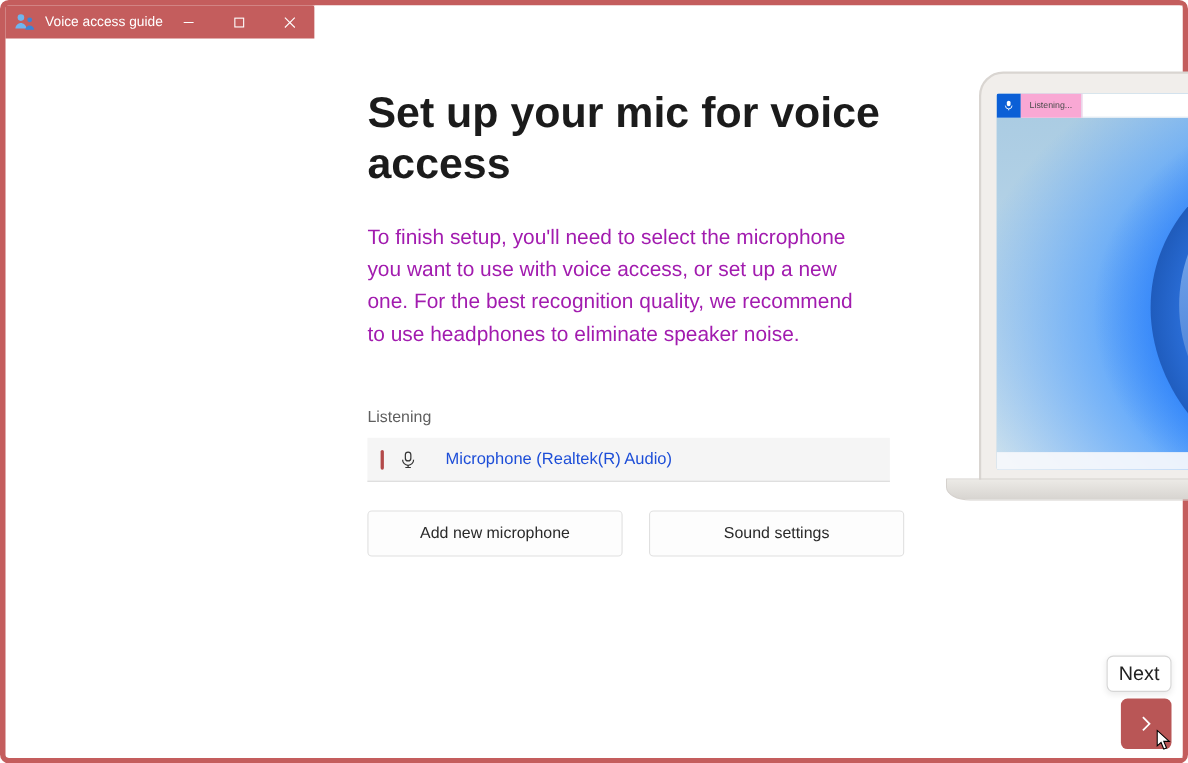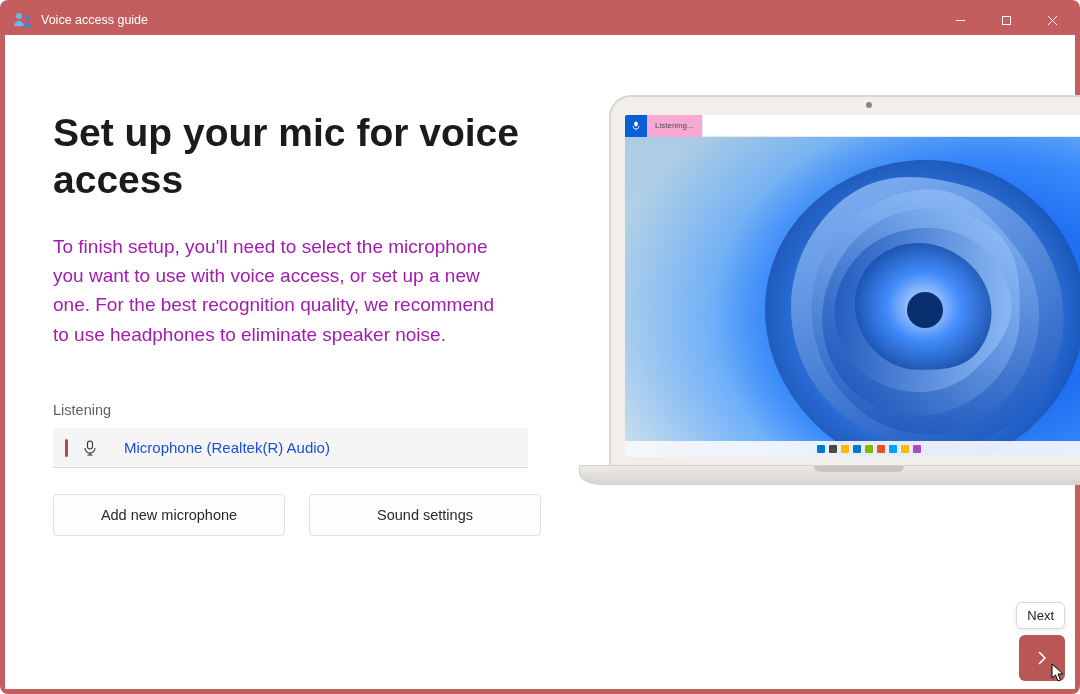--- a/index.html
+++ b/index.html
@@ -3,21 +3,21 @@
 <meta charset="utf-8">
 <style>
   * { box-sizing: border-box; margin: 0; padding: 0; }
   html, body { width: 1080px; height: 694px; font-family: "Segoe UI", Arial, sans-serif; overflow: hidden; }
   .window {
     width: 1080px; height: 694px;
     border: 5px solid #c45d5d;
     border-radius: 8px;
     background: #ffffff;
     position: relative;
-    display: flex; flex-direction: column;
+    display: flex; flex-direction: row;
   }
   .titlebar {
     height: 30px;
     background: #c45d5d;
     color: #fff;
     display: flex; align-items: center;
     border-radius: 2px 2px 0 0;
   }
   .titlebar .app-icon { width: 20px; height: 20px; margin: 0 8px 0 8px; position: relative; }
   .titlebar .title { font-size: 12.5px; font-weight: 400; flex: 0 0 auto; }
@@ -139,21 +139,21 @@
   
   .next-area {
     position: absolute; right: 10px; bottom: 8px;
     display: flex; flex-direction: column; align-items: flex-end;
   }
   .tooltip {
     background: #fff;
     border: 1px solid #d6d6d6;
     border-radius: 6px;
     padding: 5px 10px;
-    font-size: 13px; color: #222;
+    font-size: 18px; color: #222;
     margin-bottom: 6px;
     box-shadow: 0 2px 6px rgba(0,0,0,0.08);
   }
   .next-btn {
     width: 46px; height: 46px;
     background: #b95656;
     border-radius: 6px;
     display: flex; align-items: center; justify-content: center;
     position: relative;
   }

